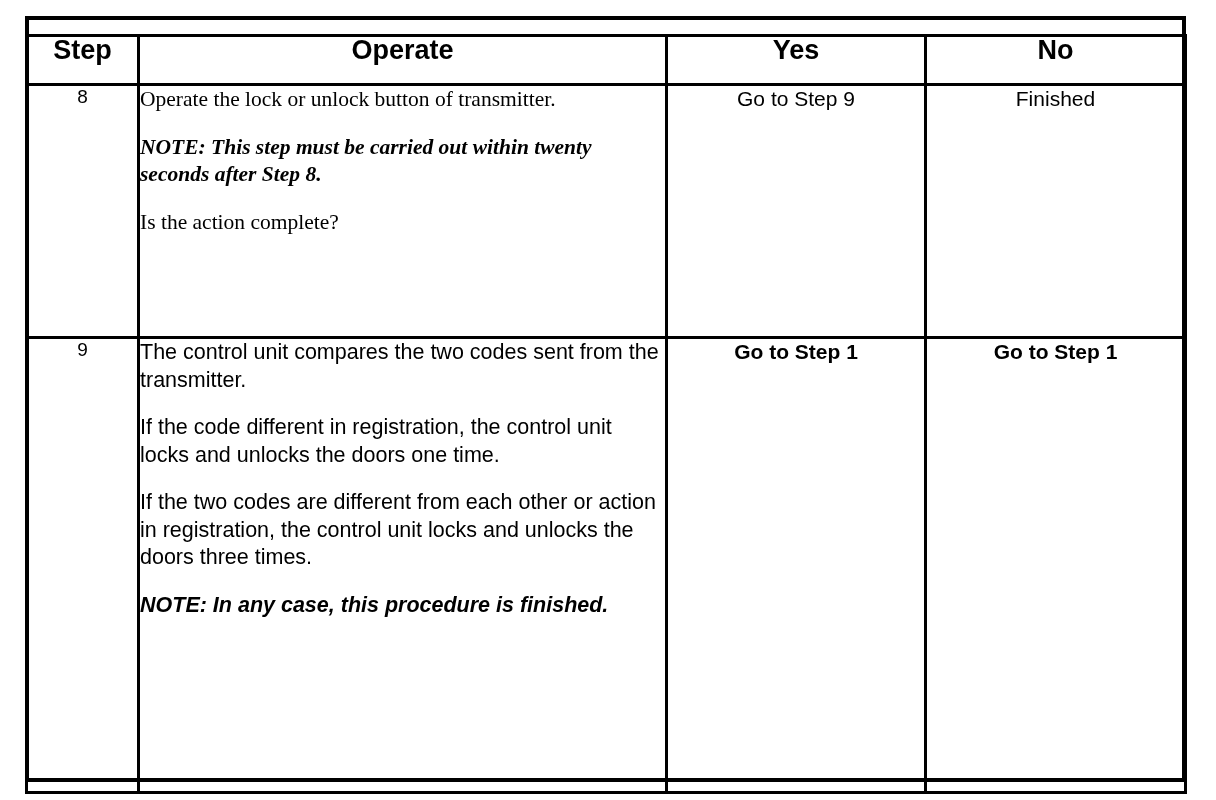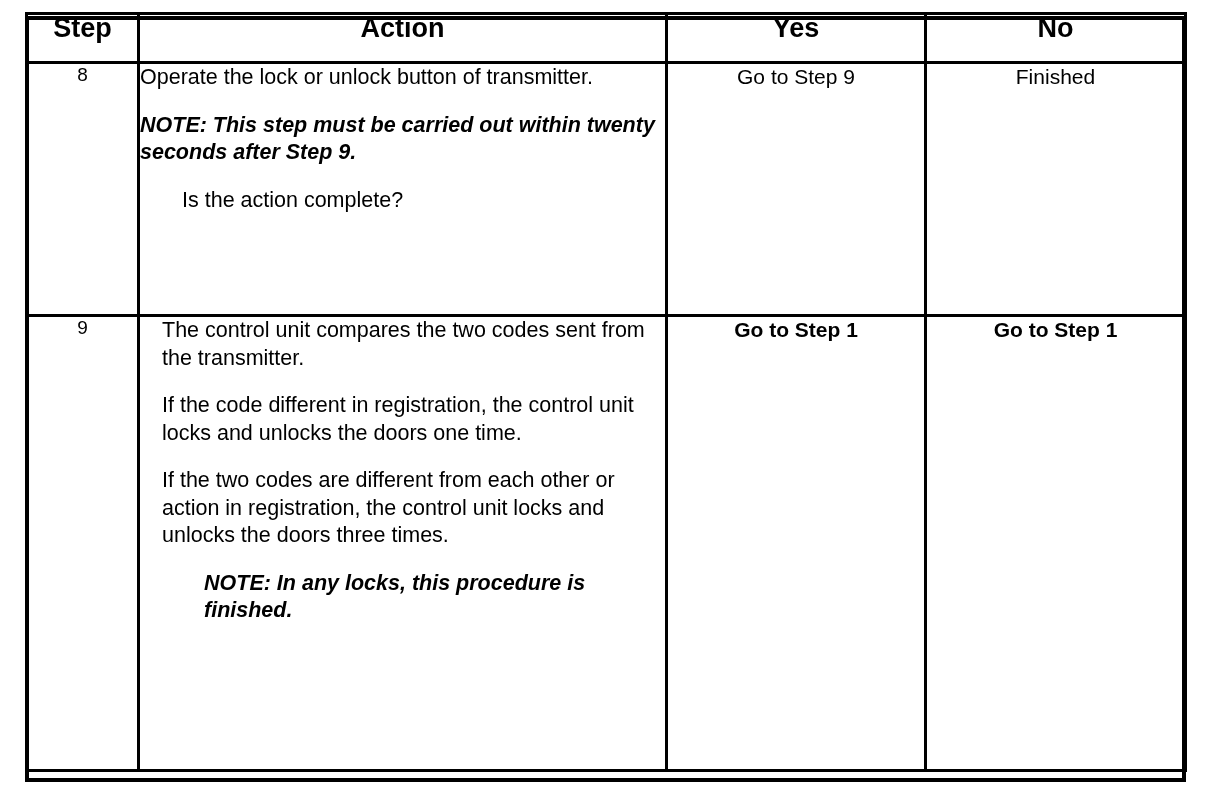--- a/index.html
+++ b/index.html
@@ -18,21 +18,21 @@
   .page {
     position: relative;
     width: 1216px;
     height: 800px;
     background: #ffffff;
   }
 
   .diag-table {
     position: absolute;
     left: 25px;
-    top: 12px;
+    top: 34px;
     width: 1161px;
     border-collapse: collapse;
     table-layout: fixed;
     background: #ffffff;
   }
 
   .diag-table td,
   .diag-table th {
     border: 3px solid #000000;
     background: #ffffff;
@@ -95,70 +95,69 @@
   }
 
   .row-8 .cell-result { padding-bottom: 24px; border-radius: 30px; }
   .row-9 .cell-result { padding-bottom: 18px; font-weight: bold; }
 
   .para {
     margin: 0 0 20px 0;
   }
   .para:last-child {
     margin-bottom: 0;
-    margin-left: 42px;
   }
   .para.note {
     font-weight: bold;
     font-style: italic;
   }
 
-  .row-8 .cell-action { height: 250px; }
-  .row-9 .cell-action { height: 452px; padding-left: 22px; }
+  .row-8 .cell-action { height: 250px; font-family: Liberation Serif, serif; }
+  .row-9 .cell-action { height: 452px; }
 </style>
 </head>
 <body>
 
 <div class="page">
 
   <table class="diag-table">
     <colgroup>
       <col class="c-step">
       <col class="c-action">
       <col class="c-yes">
       <col class="c-no">
     </colgroup>
     <thead>
       <tr>
         <th class="hdr-cell">Step</th>
-        <th class="hdr-cell">Action</th>
+        <th class="hdr-cell">Operate</th>
         <th class="hdr-cell">Yes</th>
         <th class="hdr-cell">No</th>
       </tr>
     </thead>
     <tbody>
 
       <tr class="row-8">
         <td class="cell-step">8</td>
         <td class="cell-action">
           <p class="para">Operate the lock or unlock button of transmitter.</p>
-          <p class="para note">NOTE: This step must be carried out within twenty seconds after Step 9.</p>
+          <p class="para note">NOTE: This step must be carried out within twenty seconds after Step 8.</p>
           <p class="para">Is the action complete?</p>
         </td>
         <td class="cell-result">Go to Step 9</td>
         <td class="cell-result">Finished</td>
       </tr>
 
       <tr class="row-9">
         <td class="cell-step">9</td>
         <td class="cell-action">
           <p class="para">The control unit compares the two codes sent from the transmitter.</p>
           <p class="para">If the code different in registration, the control unit locks and unlocks the doors one time.</p>
           <p class="para">If the two codes are different from each other or action in registration, the control unit locks and unlocks the doors three times.</p>
-          <p class="para note">NOTE: In any locks, this procedure is finished.</p>
+          <p class="para note">NOTE: In any case, this procedure is finished.</p>
         </td>
         <td class="cell-result">Go to Step 1</td>
         <td class="cell-result">Go to Step 1</td>
       </tr>
 
     </tbody>
   </table>
 
   <div class="frame"></div>
 

